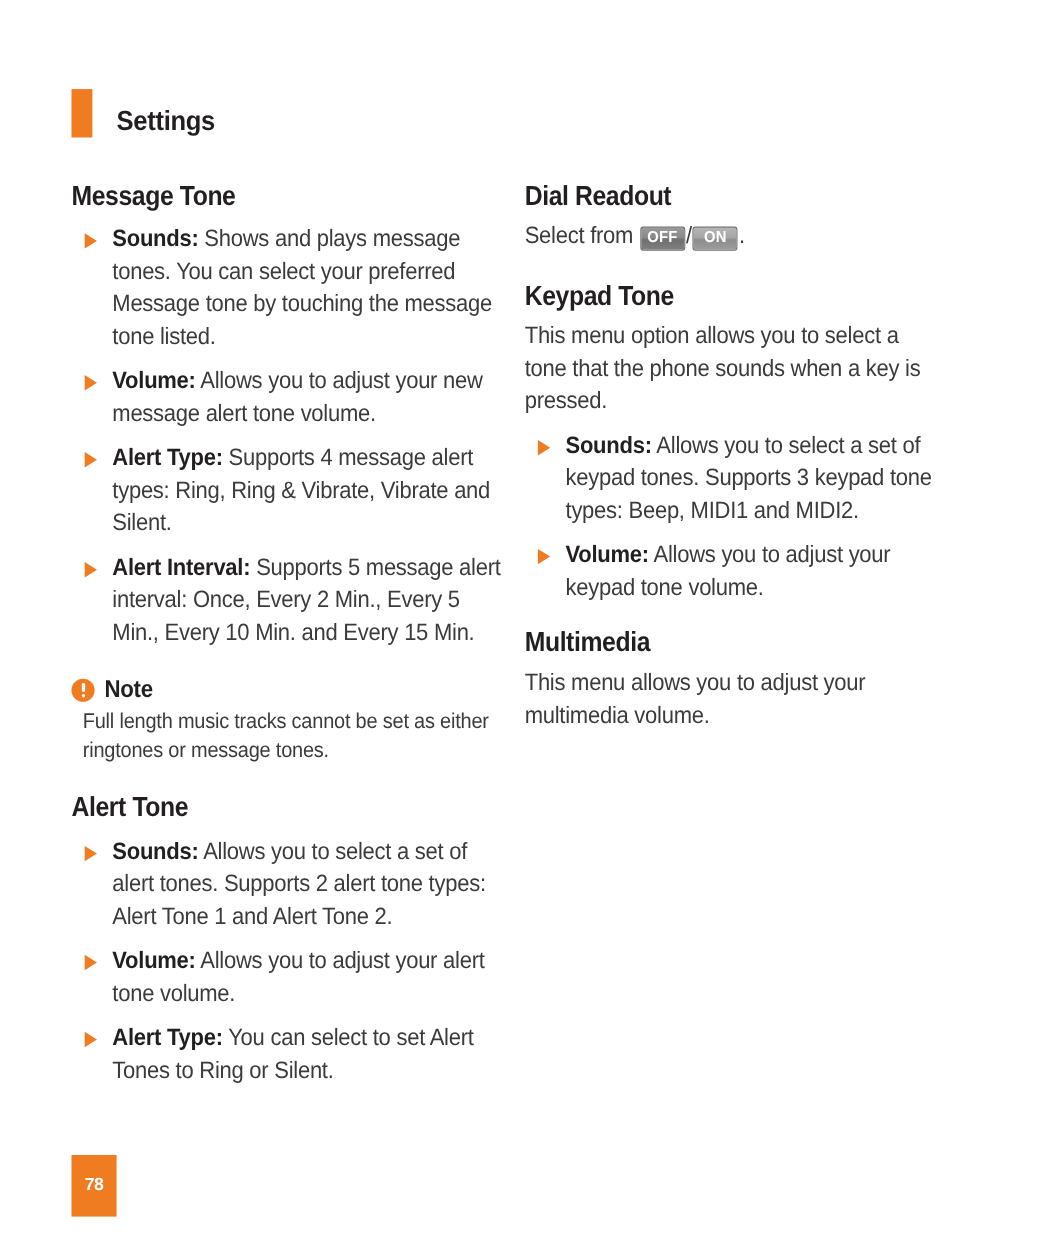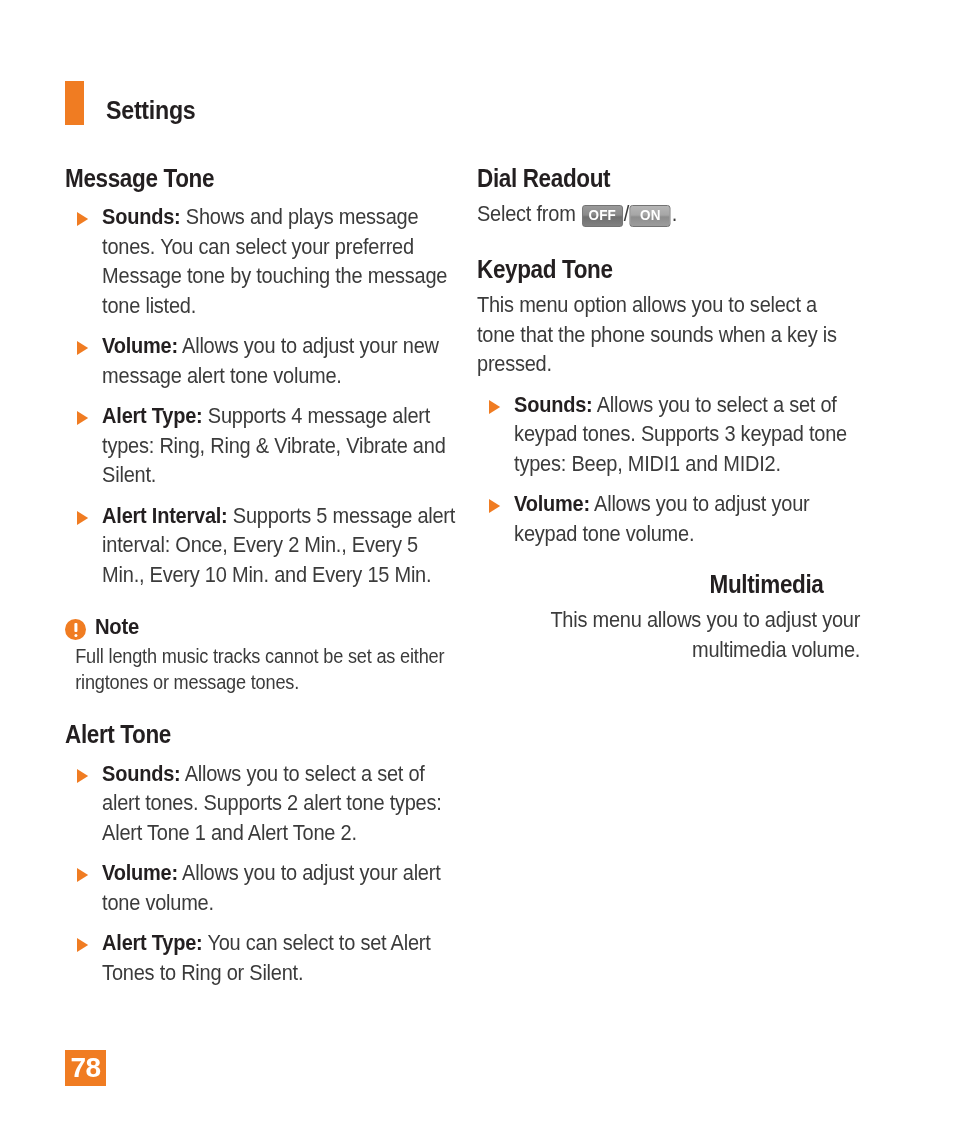--- a/index.html
+++ b/index.html
@@ -57,21 +57,21 @@
     font-size: 25px;
     font-weight: bold;
     line-height: 1.05;
     letter-spacing: -0.4px;
     color: #231f20;
     transform: scaleX(0.9);
     transform-origin: left center;
     white-space: nowrap;
   }
   .section + .section { margin-top: 26px; }
-  .section.tight + .section { margin-top: 22px; text-align: right; }
+  .section.tight + .section { margin-top: 22px; }
 
   
   p.body-text {
     margin: 0 0 0 0;
     font-size: 21.5px;
     line-height: 29.5px;
     color: #3b3b3b;
     letter-spacing: -0.25px;
     transform: scaleX(0.93);
     transform-origin: left top;
@@ -109,21 +109,21 @@
   }
   .blabel {
     font-weight: bold;
     color: #231f20;
   }
 
   
   .note-block { margin-top: 24px; }
   .note-head {
     display: flex;
-    align-items: flex-end;
+    align-items: center;
     margin-bottom: 3px;
   }
   .note-icon {
     width: 21px;
     height: 21px;
     border-radius: 50%;
     background: #F07C22;
     position: relative;
     flex: none;
   }
@@ -193,24 +193,24 @@
     background: linear-gradient(to bottom, #b6b6b6 0%, #a6a6a6 45%, #8d8d8d 55%, #9c9c9c 100%);
   }
   .sep { color: #3b3b3b; }
 
   
   .page-number {
     position: absolute;
     left: 65px;
     top: 1050px;
     width: 41px;
-    height: 36px;
+    height: 56px;
     background: #F07C22;
     color: #ffffff;
-    font-size: 28px;
+    font-size: 16px;
     font-weight: bold;
     display: flex;
     align-items: center;
     justify-content: center;
     letter-spacing: -0.5px;
   }
 </style>
 </head>
 <body>
 

